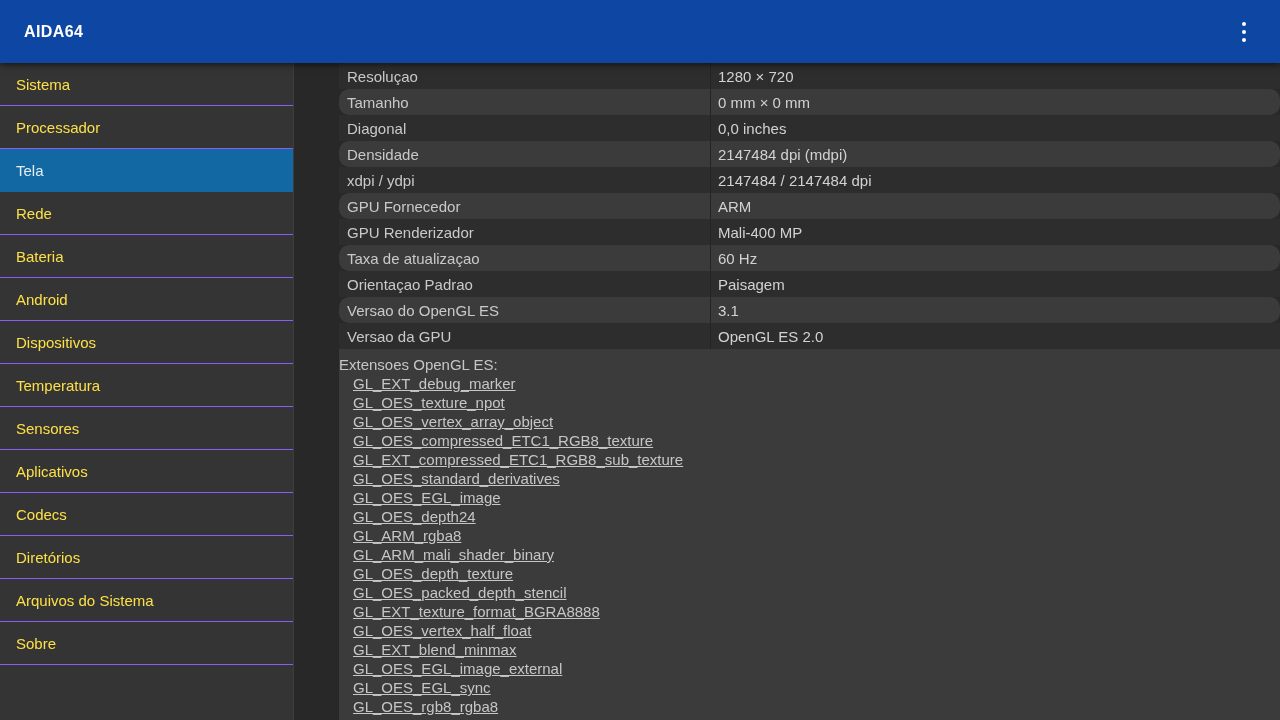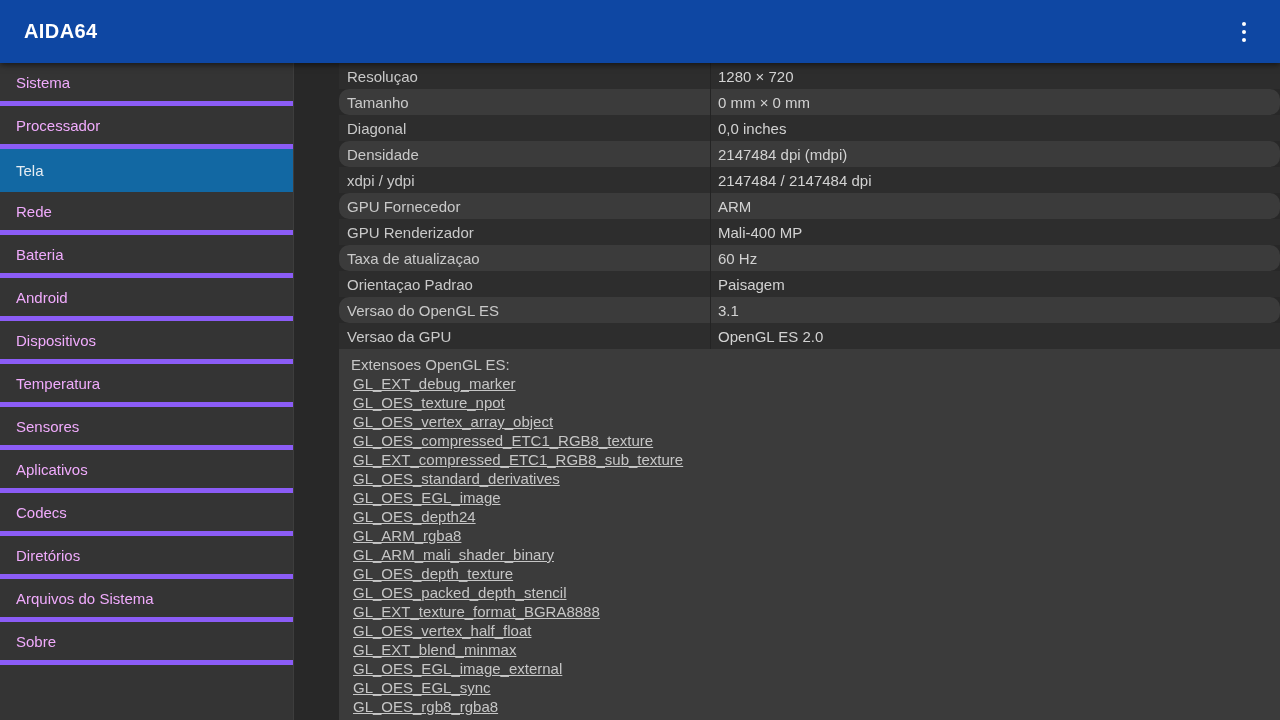--- a/index.html
+++ b/index.html
@@ -12,40 +12,40 @@
 
   
   .appbar {
     position:absolute; top:0; left:0; right:0; height:63px;
     background:var(--header-blue,#0e47a3);
     box-shadow:0 2px 6px rgba(0,0,0,0.55);
     z-index:10;
     display:flex; align-items:center;
   }
   .app-title {
-    margin-left:24px; color:#ffffff; font-size:20px; font-weight:bold;
+    margin-left:24px; color:#ffffff; font-size:16px; font-weight:bold;
     letter-spacing:0.4px;
   }
   .menu-btn {
     position:absolute; right:12px; top:0; height:63px; width:48px;
     display:flex; align-items:center; justify-content:center; cursor:pointer;
   }
   .kebab { display:flex; flex-direction:column; gap:4px; }
   .kebab i { width:4px; height:4px; border-radius:50%; background:#ffffff; }
 
   
   .sidebar {
     position:absolute; top:63px; left:0; bottom:0; width:294px;
     background:var(--sidebar-bg,#343434);
     border-right:1px solid #3d3d3d;
   }
   .side-item {
     height:43px; display:flex; align-items:center; padding-left:16px;
-    border-bottom:5px solid #8b5cf6;
-    color:#f0abfc; font-size:15px; cursor:pointer;
+    border-bottom:1px solid #8b5cf6;
+    color:#fde047; font-size:15px; cursor:pointer;
   }
   .side-item.selected {
     background:var(--selected-blue,#1268a3);
     color:#e4ecf2;
     border-bottom:1px solid #1268a3;
     align-items:center;
   }
 
   
   .content { position:absolute; top:63px; left:309px; right:0; bottom:0;margin-left:30px; }
@@ -65,21 +65,21 @@
     color:#d2d2d2;
   }
 
   .ext-block {
     position:absolute; left:0; right:0; top:286px; bottom:0;
     background:var(--row-light,#3b3b3b);
     padding-top:6px;
     color:#c6c6c6; font-size:15px;
     overflow:hidden;
   }
-  .ext-title { padding-left:12px; line-height:19px; }
+  .ext-title { padding-left:0; line-height:19px; }
   .ext-item  { padding-left:14px; line-height:19px;text-decoration:underline; }
 </style>
 </head>
 <body style="background: rgb(40, 40, 40);">
 
 <header class="appbar">
   <div class="app-title">AIDA64</div>
   <div class="menu-btn">
     <div class="kebab">
         <i></i>

